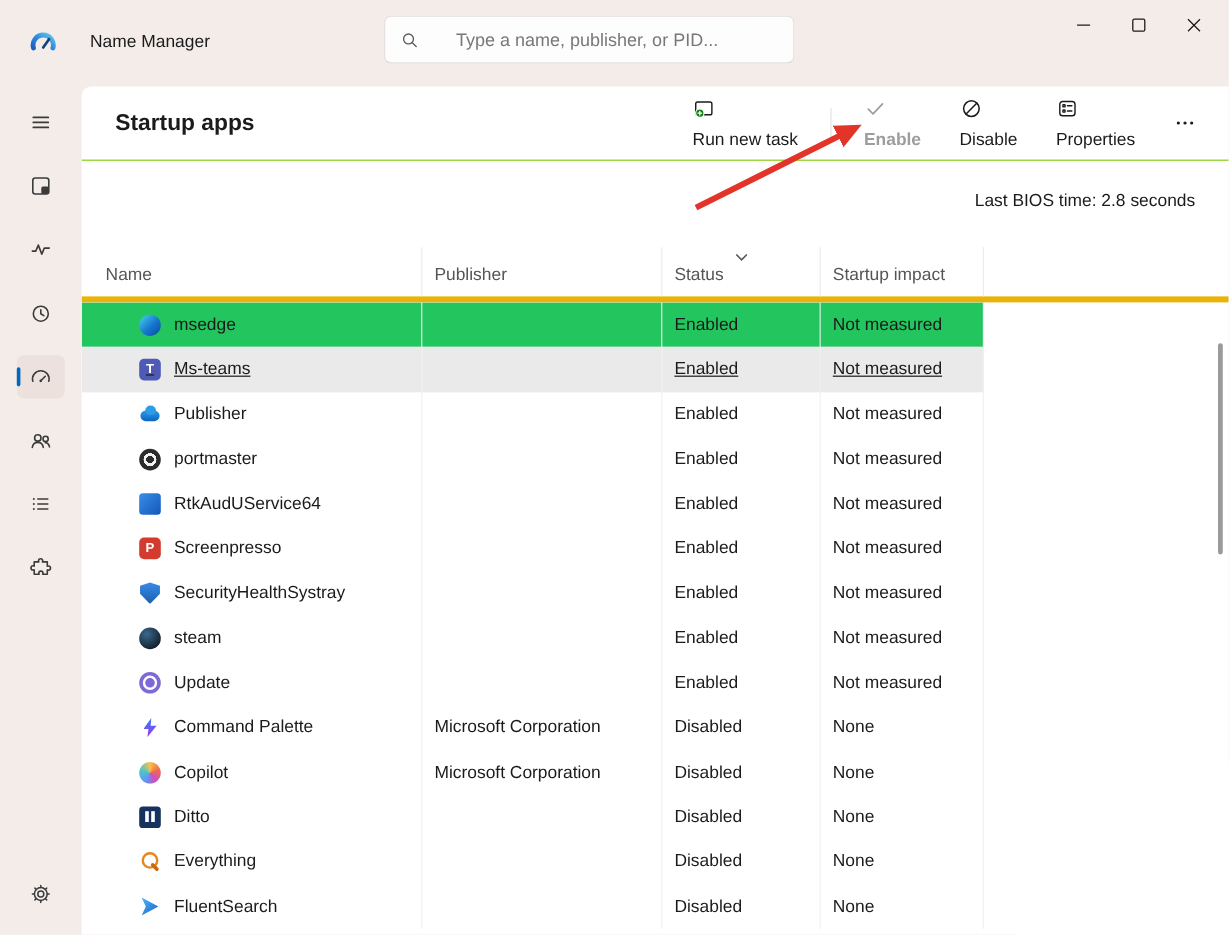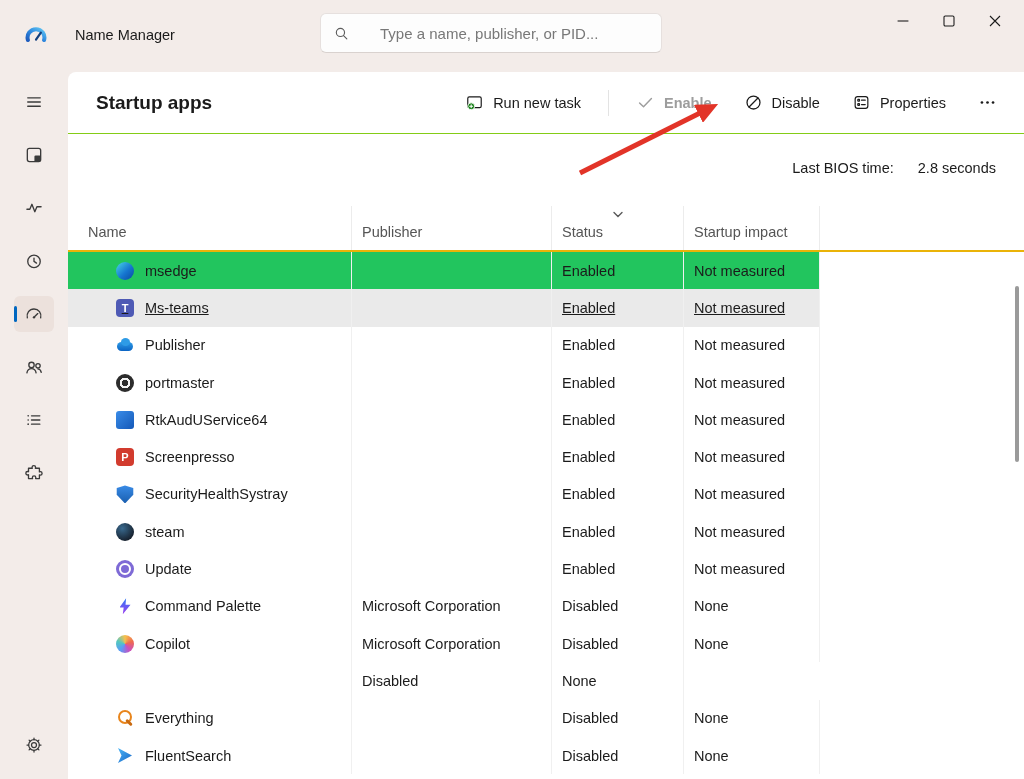--- a/index.html
+++ b/index.html
@@ -45,33 +45,33 @@
     position:absolute; left:68px; top:72px; right:0; bottom:0;
     background:#ffffff; border-top-left-radius:8px; overflow:hidden;
   }
   .card-header {
     position:absolute; top:0; left:0; right:0; height:62px;
     border-bottom:1px solid #84cc16; display:flex; align-items:center;
     padding:0 16px 0 28px; gap:10px;
   }
   .page-title { font-size:19px; font-weight:700; margin-right:auto; }
   .tb-btn {
-    display:flex; align-items:center; gap:9px; padding:9px 11px; border-radius:5px;
-    font:14.5px "Liberation Sans", sans-serif; background:none; border:none; color:#1b1b1b;
+    display:flex; align-items:flex-start; gap:9px; padding:9px 11px; border-radius:5px;
+    font:14.5px "Liberation Sans", sans-serif; background:none; border:none; color:#1b1b1b;flex-direction:column;
   }
   .tb-btn.disabled { color:#9d9d9d;font-weight:bold; }
   .tb-sep { width:1px; height:26px; background:#e3e3e3; margin:0 6px; }
 
-  .bios { position:absolute; top:88px; right:28px; display:flex; gap:24px; font-size:14.5px; }
+  .bios { position:absolute; top:88px; right:28px; display:flex; gap:4px; font-size:14.5px; }
 
   
   .thead {
     position:absolute; top:134px; left:0; right:0; height:46px;
     display:grid; grid-template-columns:284px 200px 132px 136px 1fr;
-    border-bottom:2px solid #eab308; color:#555; font-size:14.5px;
+    border-bottom:5px solid #eab308; color:#555; font-size:14.5px;
   }
   .hcell { position:relative; display:flex; align-items:flex-end; padding:0 0 10px 10px; border-right:1px solid #ececec; }
   .hcell.first { padding-left:20px; }
   .hcell.filler { border-right:none; }
   .sort-ind { position:absolute; top:5px; left:50%; transform:translateX(-50%); }
 
   .tbody { position:absolute; top:180px; left:0; right:0; bottom:0; overflow:hidden; }
   .trow { display:grid; grid-template-columns:284px 200px 132px 136px 1fr; height:37.3px; }
   .cell { display:flex; align-items:center; padding-left:10px; border-right:1px solid #f0f0f0; overflow:hidden; white-space:nowrap; }
   .cell.filler { border-right:none; }
@@ -451,20 +451,24 @@
       <span class="app-icon ic-copilot"></span>
       <span class="txt">Copilot</span>
     </div>
     <div class="cell c-pub">Microsoft Corporation</div>
     <div class="cell c-status">Disabled</div>
     <div class="cell c-impact">None</div>
     <div class="cell filler"></div>
   </div>
 
   <div class="trow">
+    <div class="cell c-name">
+      <span class="app-icon ic-ditto"></span>
+      <span class="txt">Ditto</span>
+    </div>
     <div class="cell c-pub"></div>
     <div class="cell c-status">Disabled</div>
     <div class="cell c-impact">None</div>
     <div class="cell filler"></div>
   </div>
 
   <div class="trow">
     <div class="cell c-name">
       <span class="app-icon ic-everything"></span>
       <span class="txt">Everything</span>

